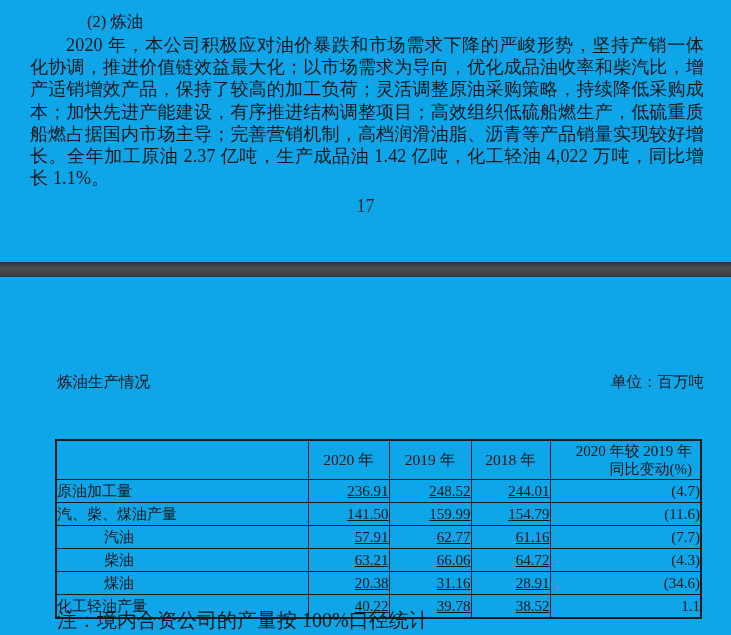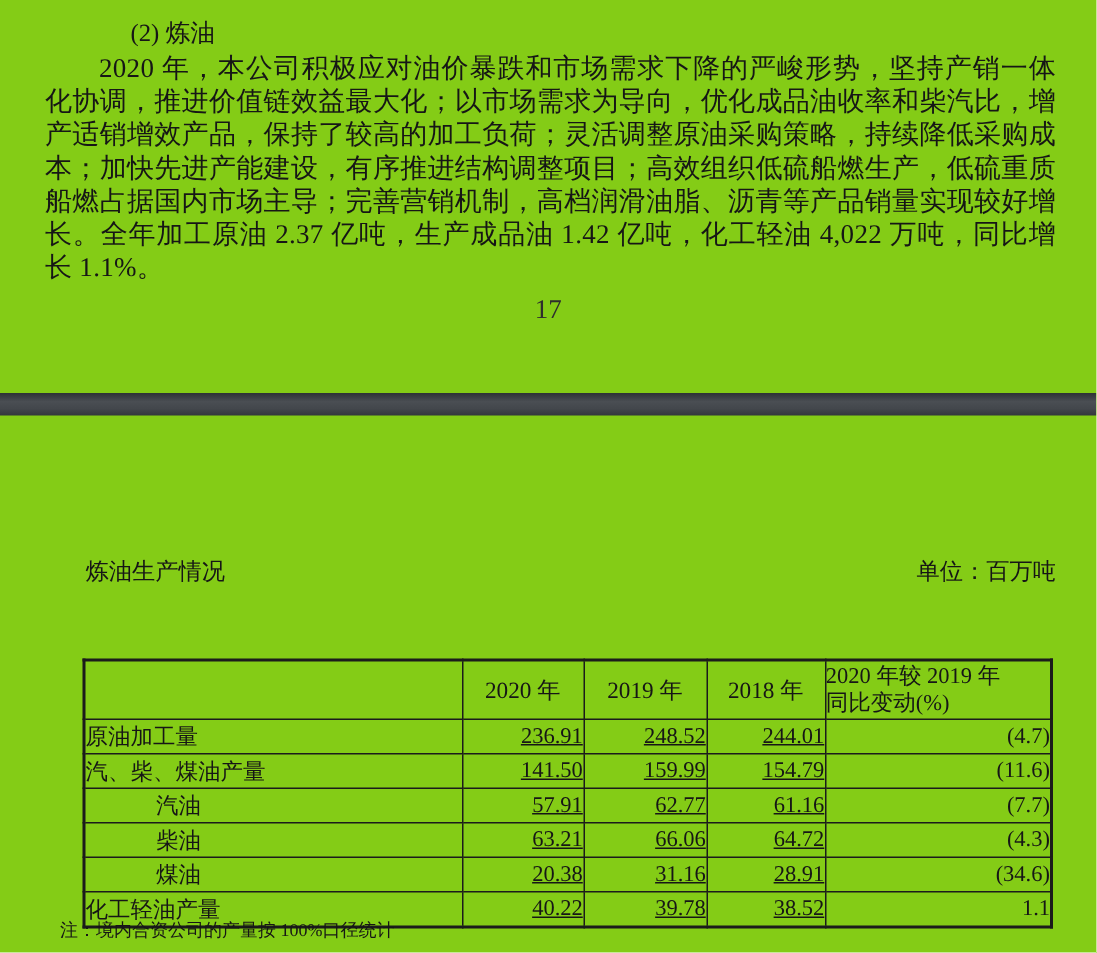--- a/index.html
+++ b/index.html
@@ -1,20 +1,20 @@
 <!DOCTYPE html>
 <html><head>
 <meta charset="utf-8">
 <style>
   html, body { margin: 0; padding: 0; background: #ffffff; }
   .page {
     position: relative;
     width: 731px;
     height: 635px;
-    background: #84cc16;
+    background: #0ea5e9;
     overflow: hidden;
     font-family: "Liberation Serif", "DejaVu Serif", serif;
     color: #161616;
   }
 
   
   .top-text {
     position: absolute;
     top: 10px;
     left: 30px;
@@ -85,36 +85,36 @@
     overflow: hidden;
   }
   table.refining th {
     height: 38px;
     font-weight: 400;
     font-size: 15.5px;
     text-align: center;
   }
   table.refining th.change-head {
     white-space: pre-line;
-    text-align: left;
+    text-align: right;
     padding-right: 8px;
     font-size: 15px;
     line-height: 18px;
   }
   table.refining td { height: 22px; font-size: 15px; }
   td.label-cell { text-align: left; padding-left: 6px; font-size: 15px; }
   tr.indent td.label-cell { padding-left: 47px; }
   td.num-cell { text-align: right; padding-right: 9px; font-size: 16px; text-decoration: underline; }
   td.change-cell { text-align: right; padding-right: 8px; font-size: 15.5px; }
 
   .table-note {
     position: absolute;
     top: 610px;
-    left: 40px;
-    font-size: 12px;
+    left: 57px;
+    font-size: 20px;
     line-height: 20px;
   }
 </style>
 </head>
 <body>
 
 <div class="page">
 
   <div class="top-text">
     <p class="section-heading">(2) 炼油</p>

